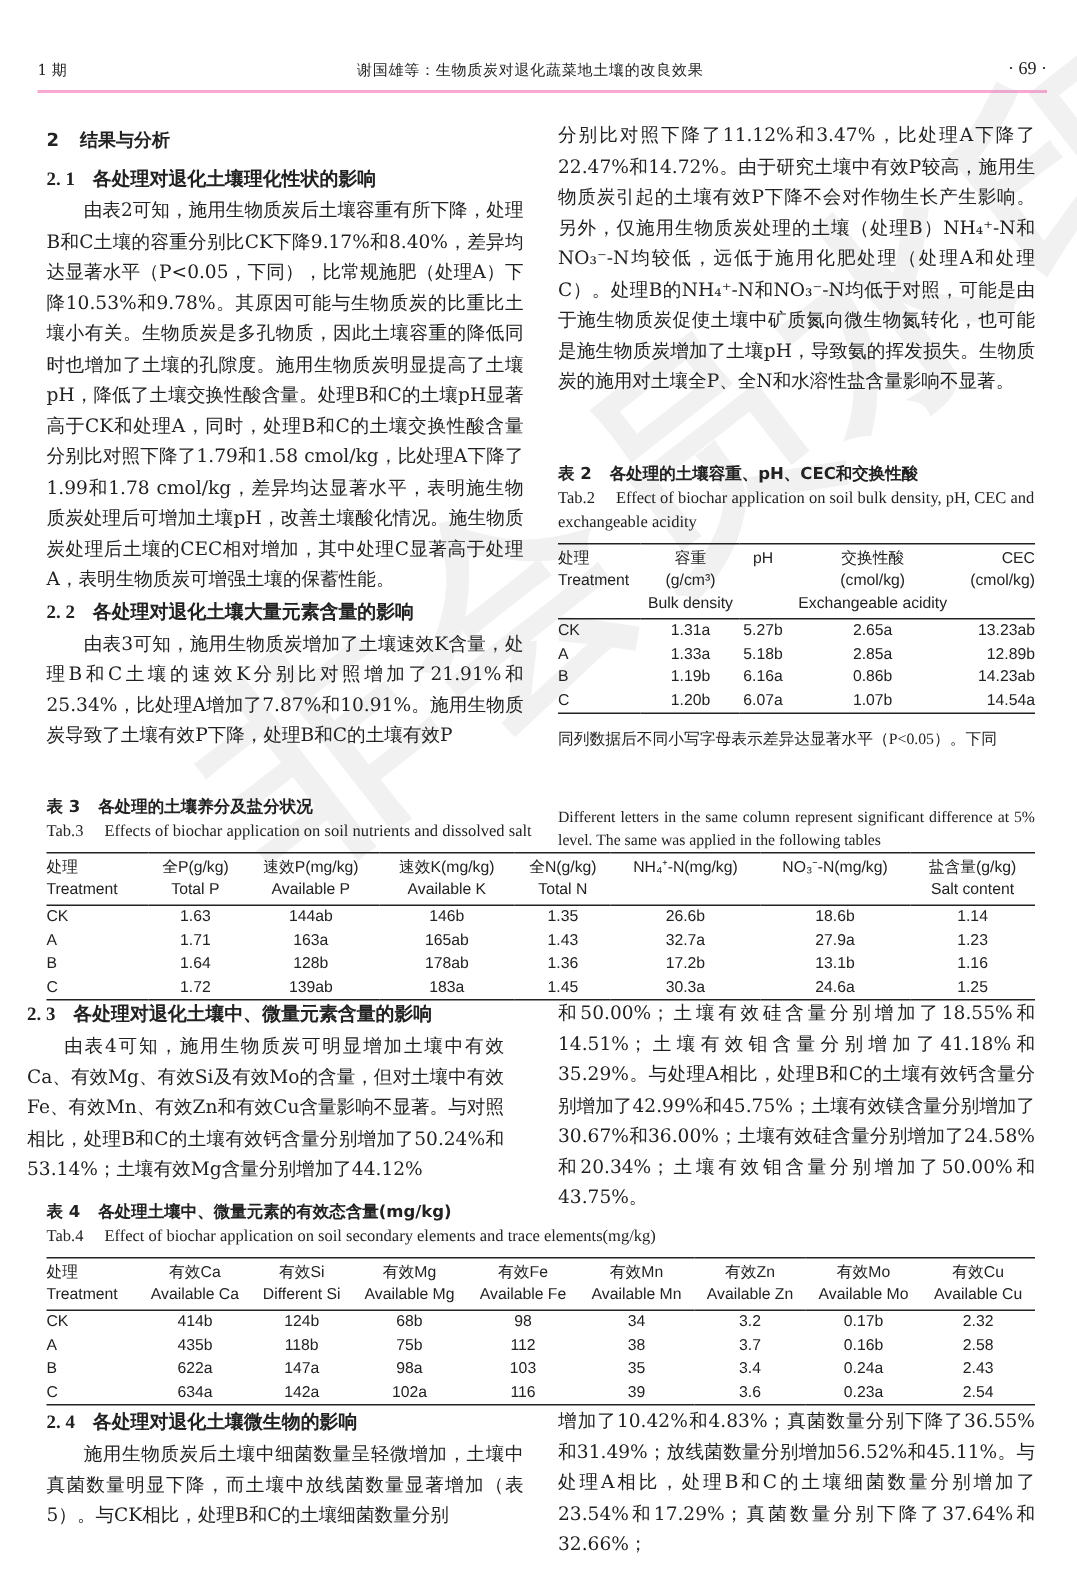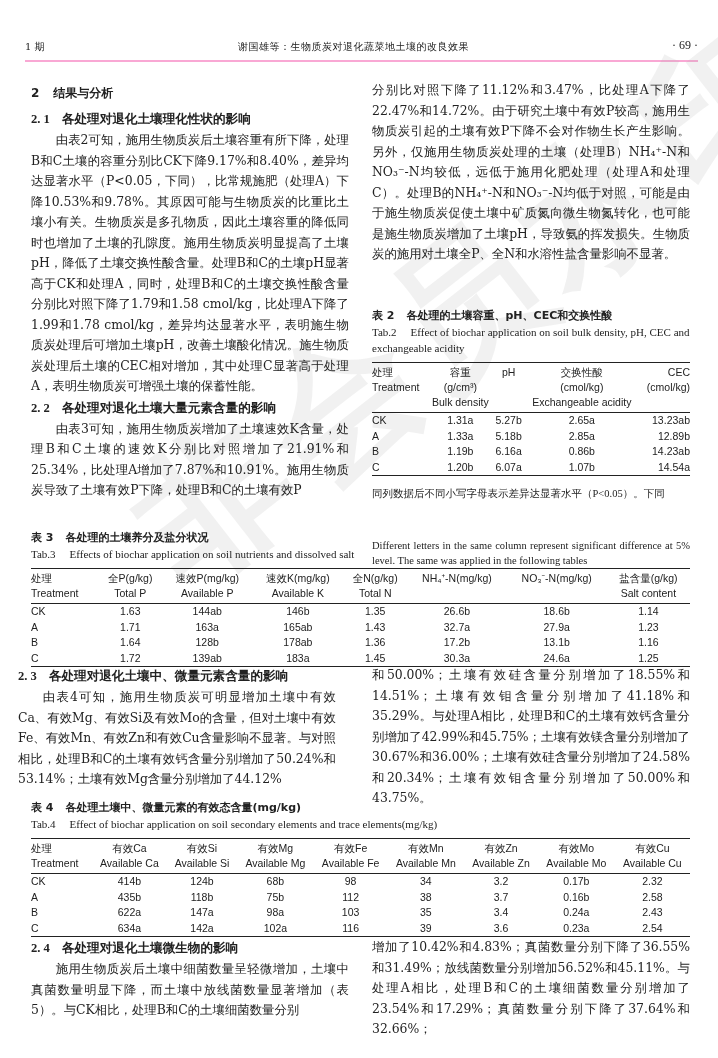--- a/index.html
+++ b/index.html
@@ -227,21 +227,21 @@
       <td>有效Mg</td>
       <td>有效Fe</td>
       <td>有效Mn</td>
       <td>有效Zn</td>
       <td>有效Mo</td>
       <td>有效Cu</td>
     </tr>
     <tr class="hd-last">
       <td>Treatment</td>
       <td>Available Ca</td>
-      <td>Available Si</td>
+      <td>Different Si</td>
       <td>Available Mg</td>
       <td>Available Fe</td>
       <td>Available Mn</td>
       <td>Available Zn</td>
       <td>Available Mo</td>
       <td>Available Cu</td>
     </tr>
     <tr class="row">
       <td>CK</td>
           <td>414b</td>

